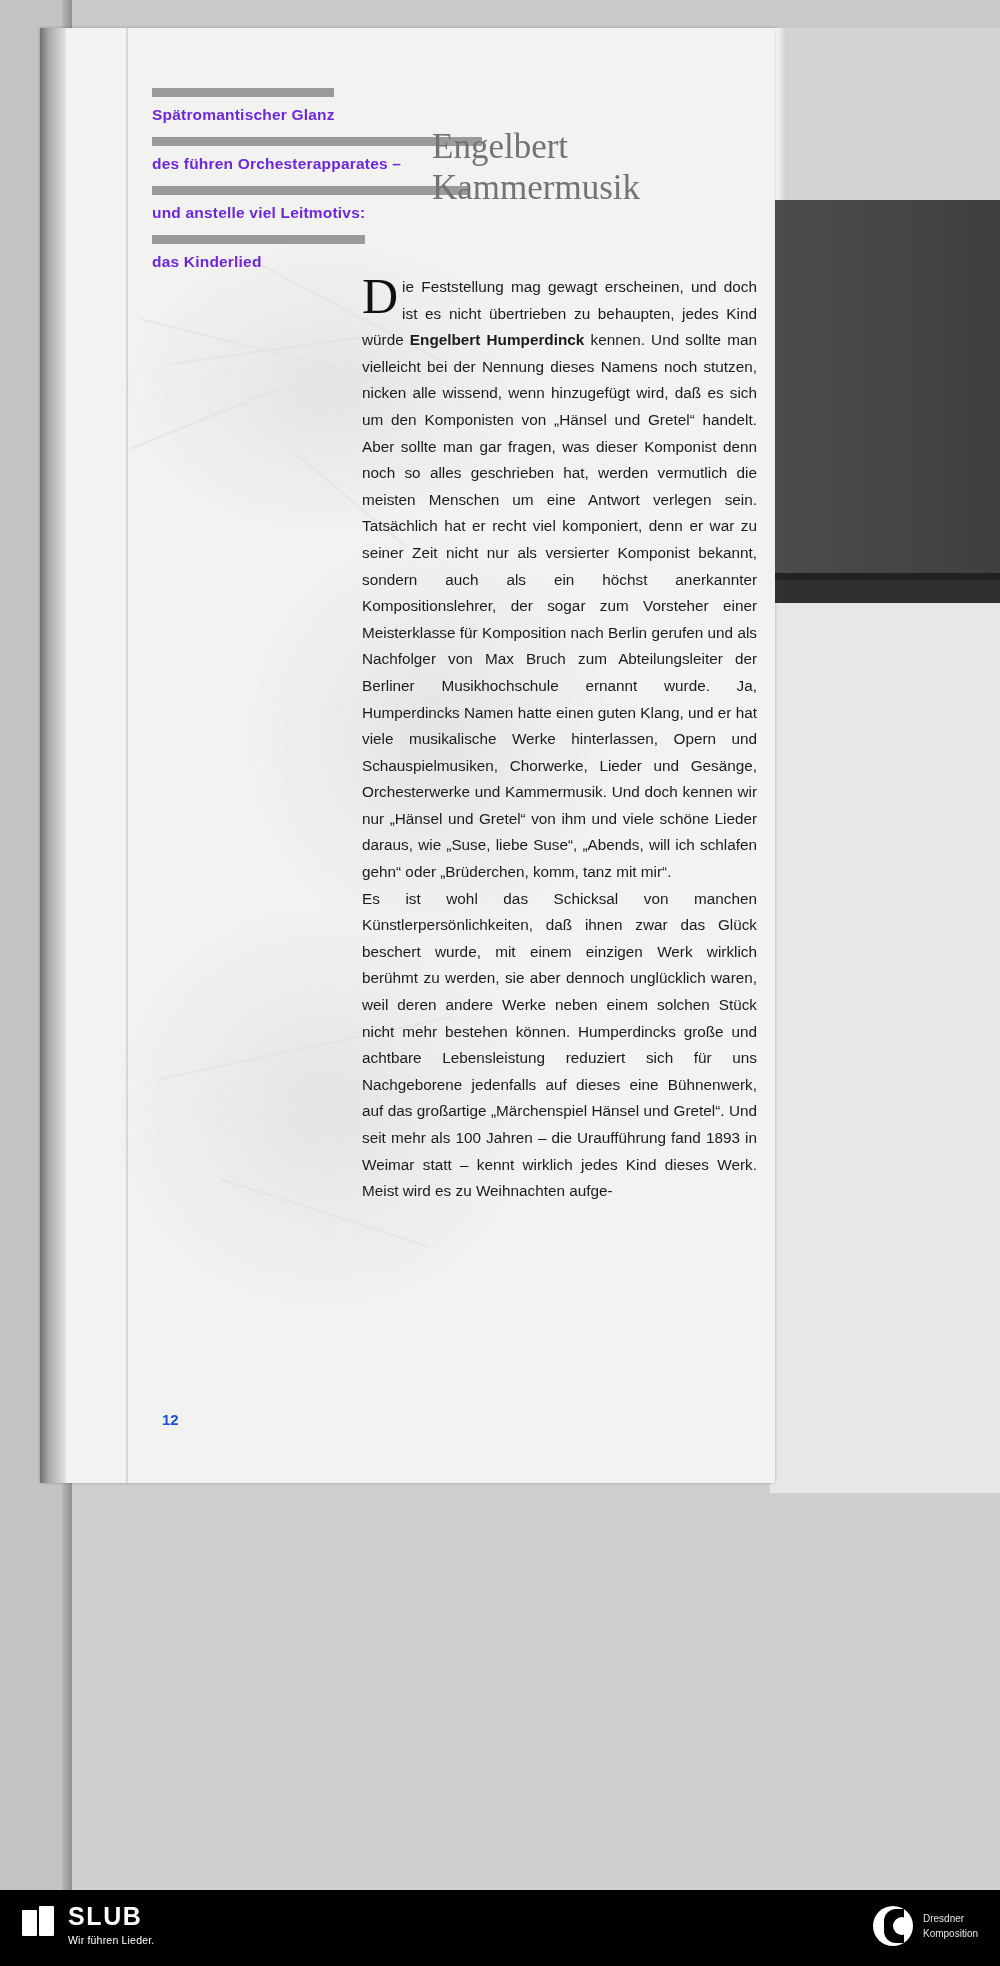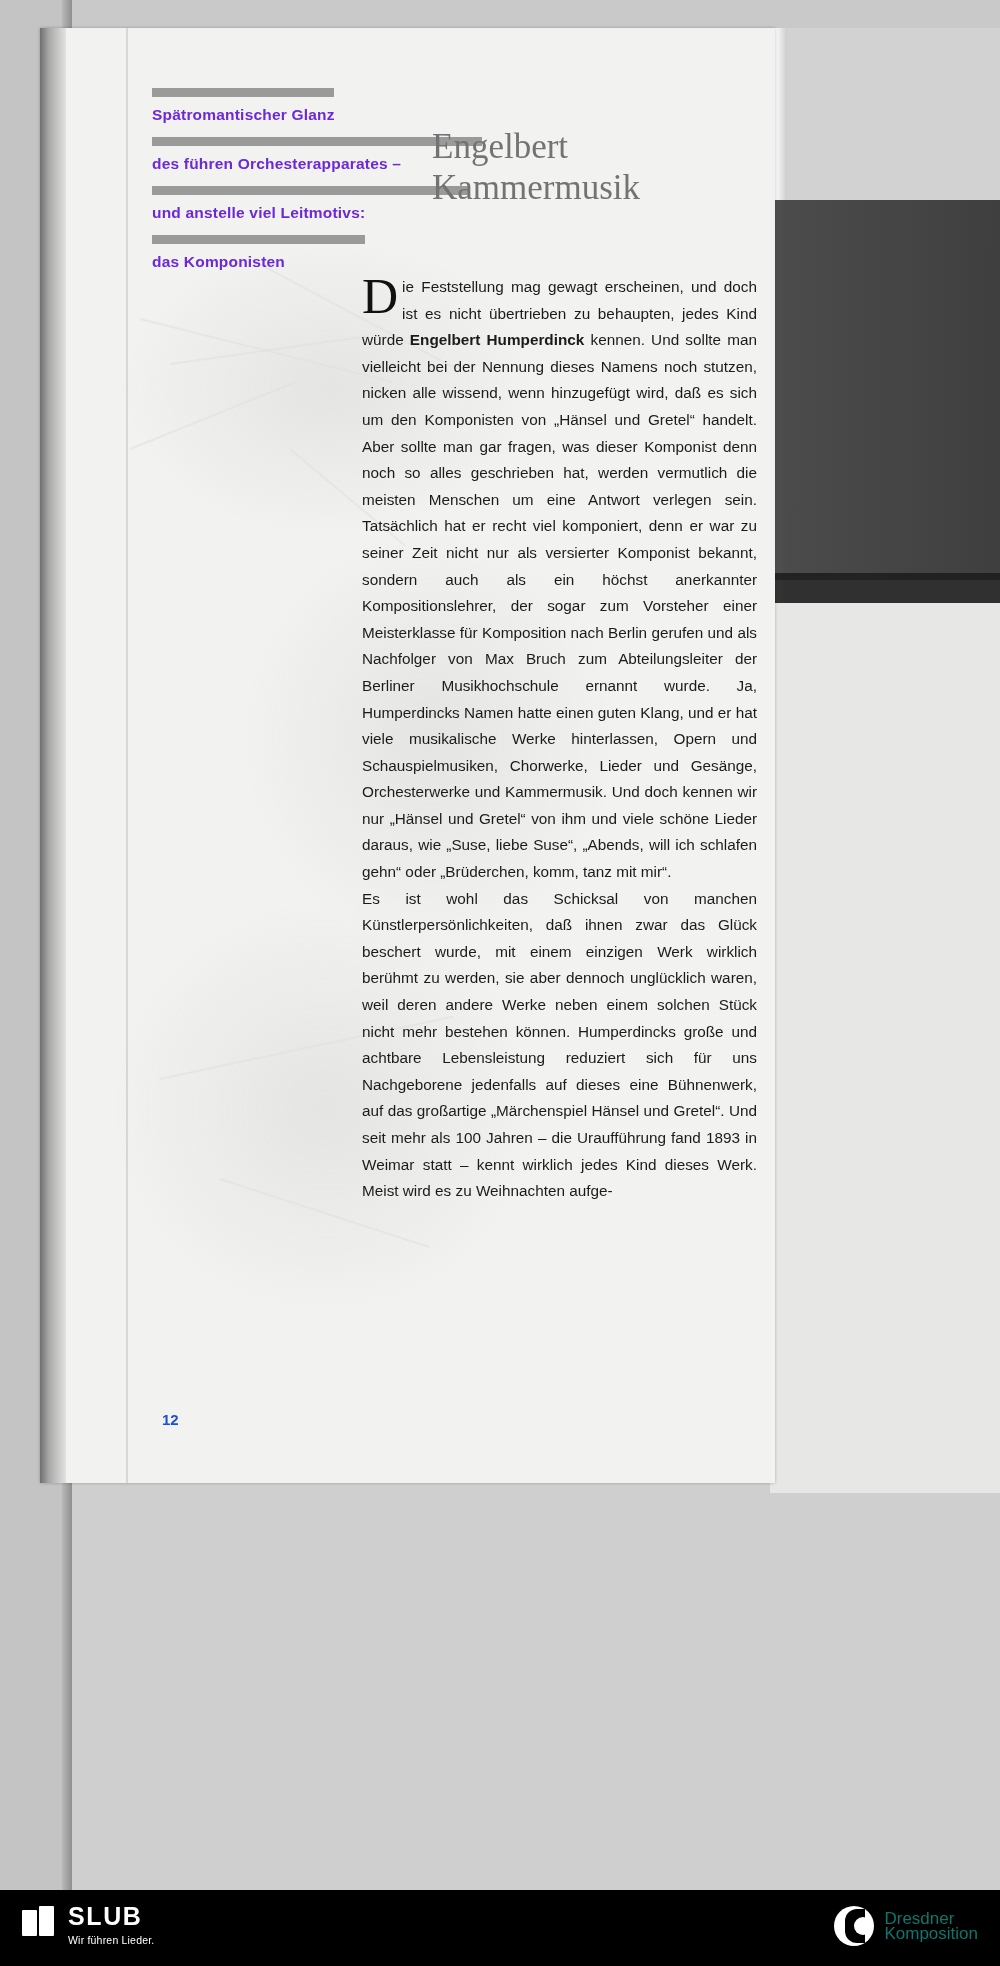--- a/index.html
+++ b/index.html
@@ -261,23 +261,23 @@
   }
   .dp-mark::after{
     content:"";
     position:absolute;
     left:20px; top:11px;
     width:18px; height:18px;
     background:#ffffff;
     border-radius:50%;
   }
   .dp-text {
-    font-size: 17px;
+    font-size: 10px;
     line-height: 15px;
-    color: #0f766e;
+    color: #e5e5e5;
   }
 </style>
 </head>
 <body>
 
 <div class="scan">
 
   <div class="gutter-top"></div>
   <div class="gutter-left"></div>
 
@@ -307,21 +307,21 @@
     <div class="header">
 
       <div class="kicker-wrap">
         <div class="bar w1"></div>
         <div class="kicker-line">Spätromantischer Glanz</div>
         <div class="bar w2"></div>
         <div class="kicker-line">des führen Orchesterapparates –</div>
         <div class="bar w3"></div>
         <div class="kicker-line">und anstelle viel Leitmotivs:</div>
         <div class="bar w4"></div>
-        <div class="kicker-line">das Komponisten</div>
+        <div class="kicker-line">das Kinderlied</div>
       </div>
 
       <div class="title">
         <div>Engelbert</div>
         <div>Kammermusik</div>
       </div>
 
     </div>
 
     <div class="textcol">

